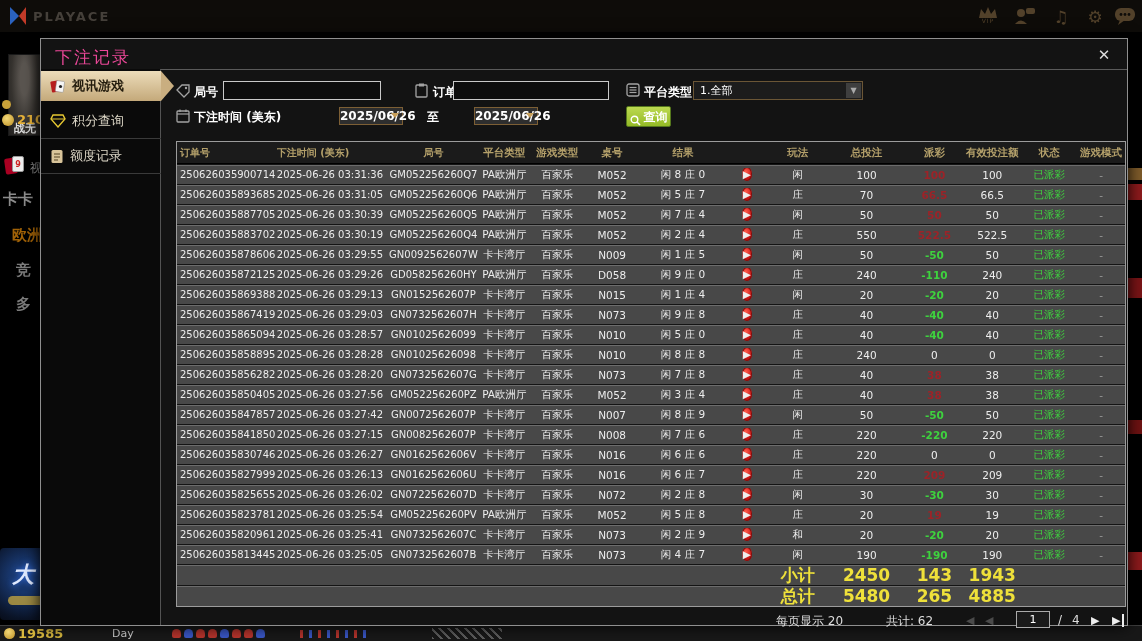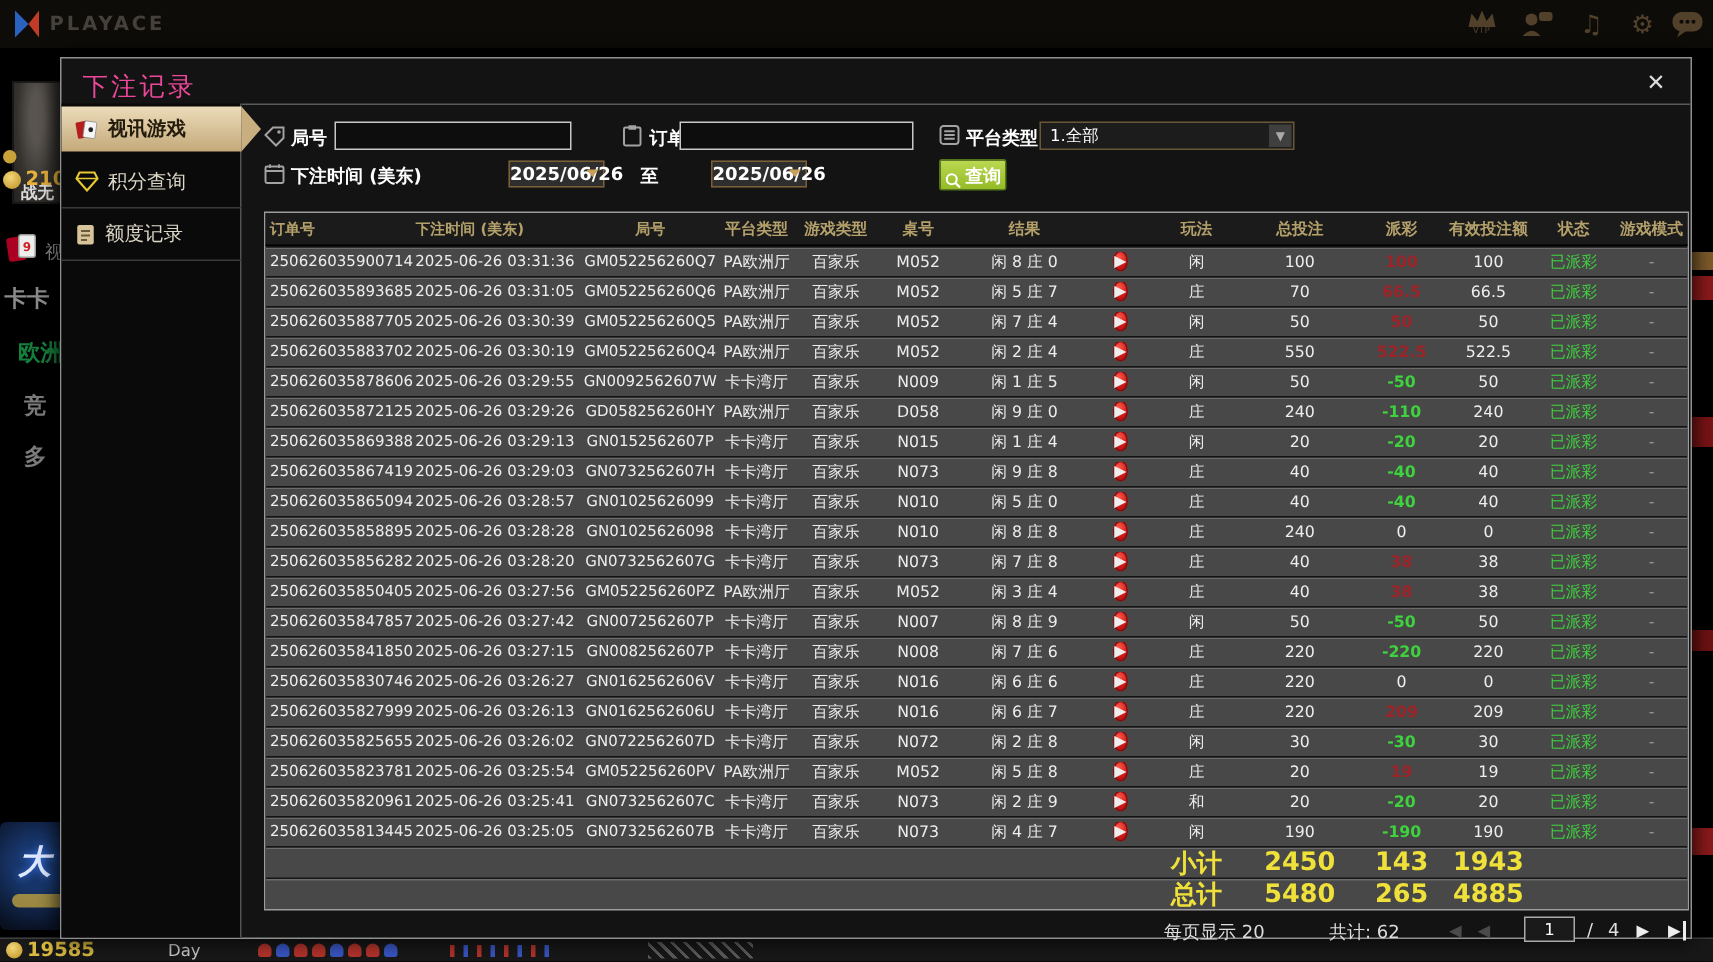--- a/index.html
+++ b/index.html
@@ -150,21 +150,21 @@
 
 <div id="avatar" class="abs bgel"></div>
 <div id="player-ico" class="abs bgel"></div>
 <span id="player-name" class="abs bgel">战无</span>
 <div id="coin-ico" class="abs bgel"></div>
 <span id="balance" class="abs bgel">2106</span>
 <div id="mini-card-back" class="abs bgel"></div>
 <div id="mini-card" class="abs bgel">9</div>
 <span id="video-label" class="abs bgel">视</span>
 <span class="abs bgel left-label" style="left:3px; top:190px;">卡卡</span>
-<span class="abs bgel left-label" style="left:12px; top:226px; color:#15803d;">欧洲</span>
+<span class="abs bgel left-label" style="left:12px; top:226px; color:#a16207;">欧洲</span>
 <span class="abs bgel left-label" style="left:16px; top:261px; color:#7c7c7c;">竞</span>
 <span class="abs bgel left-label" style="left:16px; top:295px; color:#7c7c7c;">多</span>
 <div id="banner" class="abs bgel"></div>
 <span id="banner-text" class="abs bgel">大</span>
 <div id="banner-pill" class="abs bgel"></div>
 
 <div id="bottom-strip" class="abs bgel"></div>
 <div id="bcoin" class="abs bgel"></div>
 <span id="bcoins-text" class="abs bgel">19585</span>
 <span id="bday-text" class="abs bgel">Day</span>

